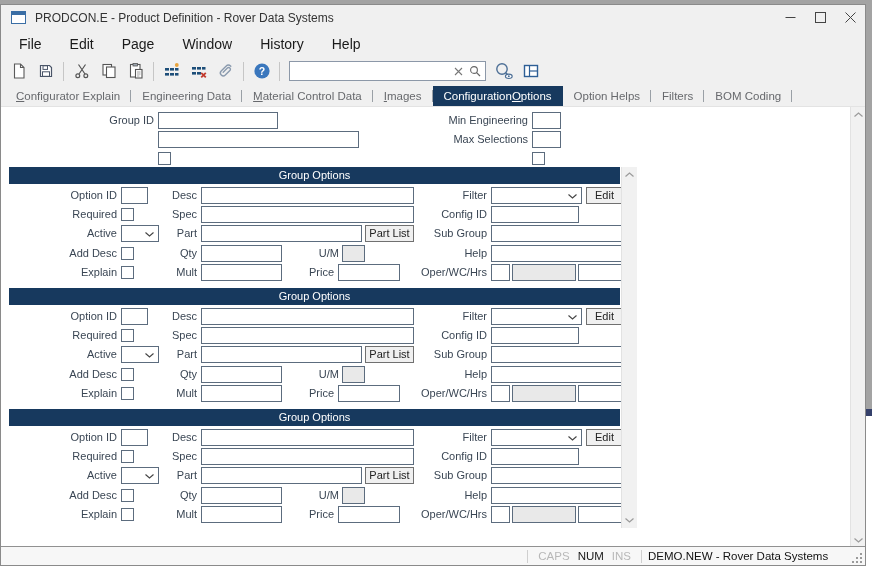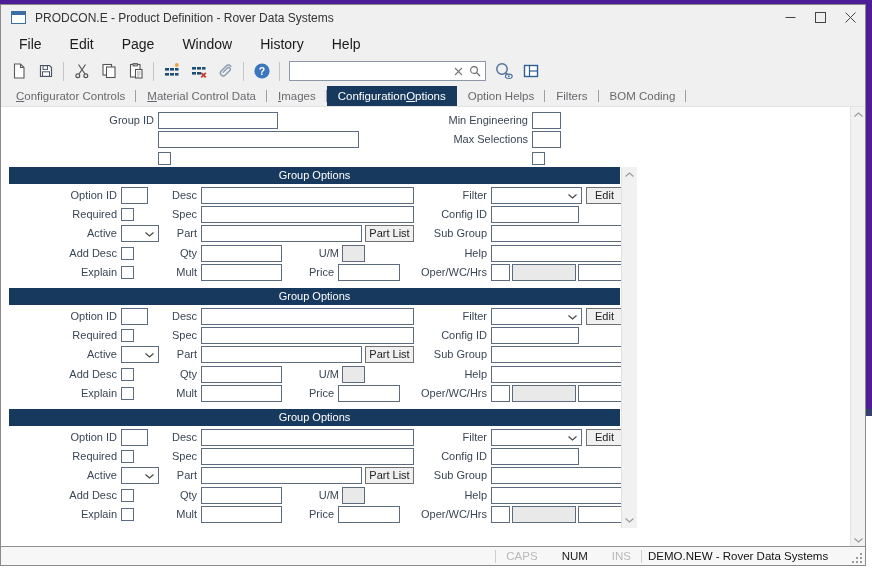--- a/index.html
+++ b/index.html
@@ -1,18 +1,18 @@
 <!DOCTYPE html>
 <html><head>
 <meta charset="utf-8">
 <style>
   * { margin:0; padding:0; box-sizing:border-box; }
   html,body { width:872px; height:572px; overflow:hidden;
     font-family:"Liberation Sans","DejaVu Sans",sans-serif; }
-  .desktop { position:relative; width:872px; height:416px; background:#4c1d95; }
+  .desktop { position:relative; width:872px; height:416px; background:#a3a3a3; }
   .desktop::after { content:""; position:absolute; left:0; right:0; bottom:0; height:7px;
     background:linear-gradient(90deg,#ccd39b,#c9864d,#b4523a,#7e3a45,#34406b); }
 
   .window { position:absolute; left:0; top:4px; width:866px; height:562px;
     background:#f0f0f0; border:1px solid #8a8a8a; z-index:2; display:flex; flex-direction:column; }
 
   
   .titlebar { height:26px; display:flex; align-items:center; padding-left:10px; background:#f0f0f0; }
   .app-icon { width:16px; height:14px; margin-right:8px; display:flex; align-items:center; }
   .title-text { font-size:12px; color:#333; flex:1; white-space:nowrap; }
@@ -69,21 +69,21 @@
   .vs-outer { left:849px; top:0; width:16px; height:441px; }
   .sb-btn { position:absolute; left:0; width:100%; height:15px; display:flex; align-items:center;
     justify-content:center; background:#f1f1f1; border:none; }
   .sb-up { top:0; } .sb-down { bottom:0; }
 
   
   .statusbar { height:19px; border-top:1px solid #919191; background:#f7f7f7;
     display:flex; align-items:center; font-size:11.5px; }
   .sb-spacer { flex:1; }
   .sb-sep { width:1px; height:13px; background:#cfcfcf; }
-  .sb-keys { display:flex; gap:24px; padding:0 10px; }
+  .sb-keys { display:flex; gap:8px; padding:0 10px; }
   .key-dim { color:#b8b8b8; } .key-on { color:#1a1a1a; }
   .sb-ws { width:208px; padding:0 6px; color:#111; white-space:nowrap; }
   .grip { width:14px; height:14px; margin-right:1px; align-self:flex-end; }
 </style>
 </head>
 <body>
 
 <div class="desktop">
   <div class="window">
 
@@ -226,21 +226,26 @@
             <line x1="7.5" y1="3.5" x2="7.5" y2="14.5" stroke="#2e5f96" stroke-width="1.2"></line>
             <line x1="7.5" y1="9" x2="15.5" y2="9" stroke="#2e5f96" stroke-width="1.2"></line>
           </svg>
       </button>
     </div>
 
     <div class="tabrow">
       <div class="tab">
           <span></span>
           <span class="key">C</span>
-          <span>onfigurator Controls</span>
+          <span>onfigurator Explain</span>
+        </div>
+      <div class="tab">
+          <span>Engineering Data</span>
+          <span class="key"></span>
+          <span></span>
         </div>
       <div class="tab">
           <span></span>
           <span class="key">M</span>
           <span>aterial Control Data</span>
         </div>
       <div class="tab">
           <span></span>
           <span class="key">I</span>
           <span>mages</span>

